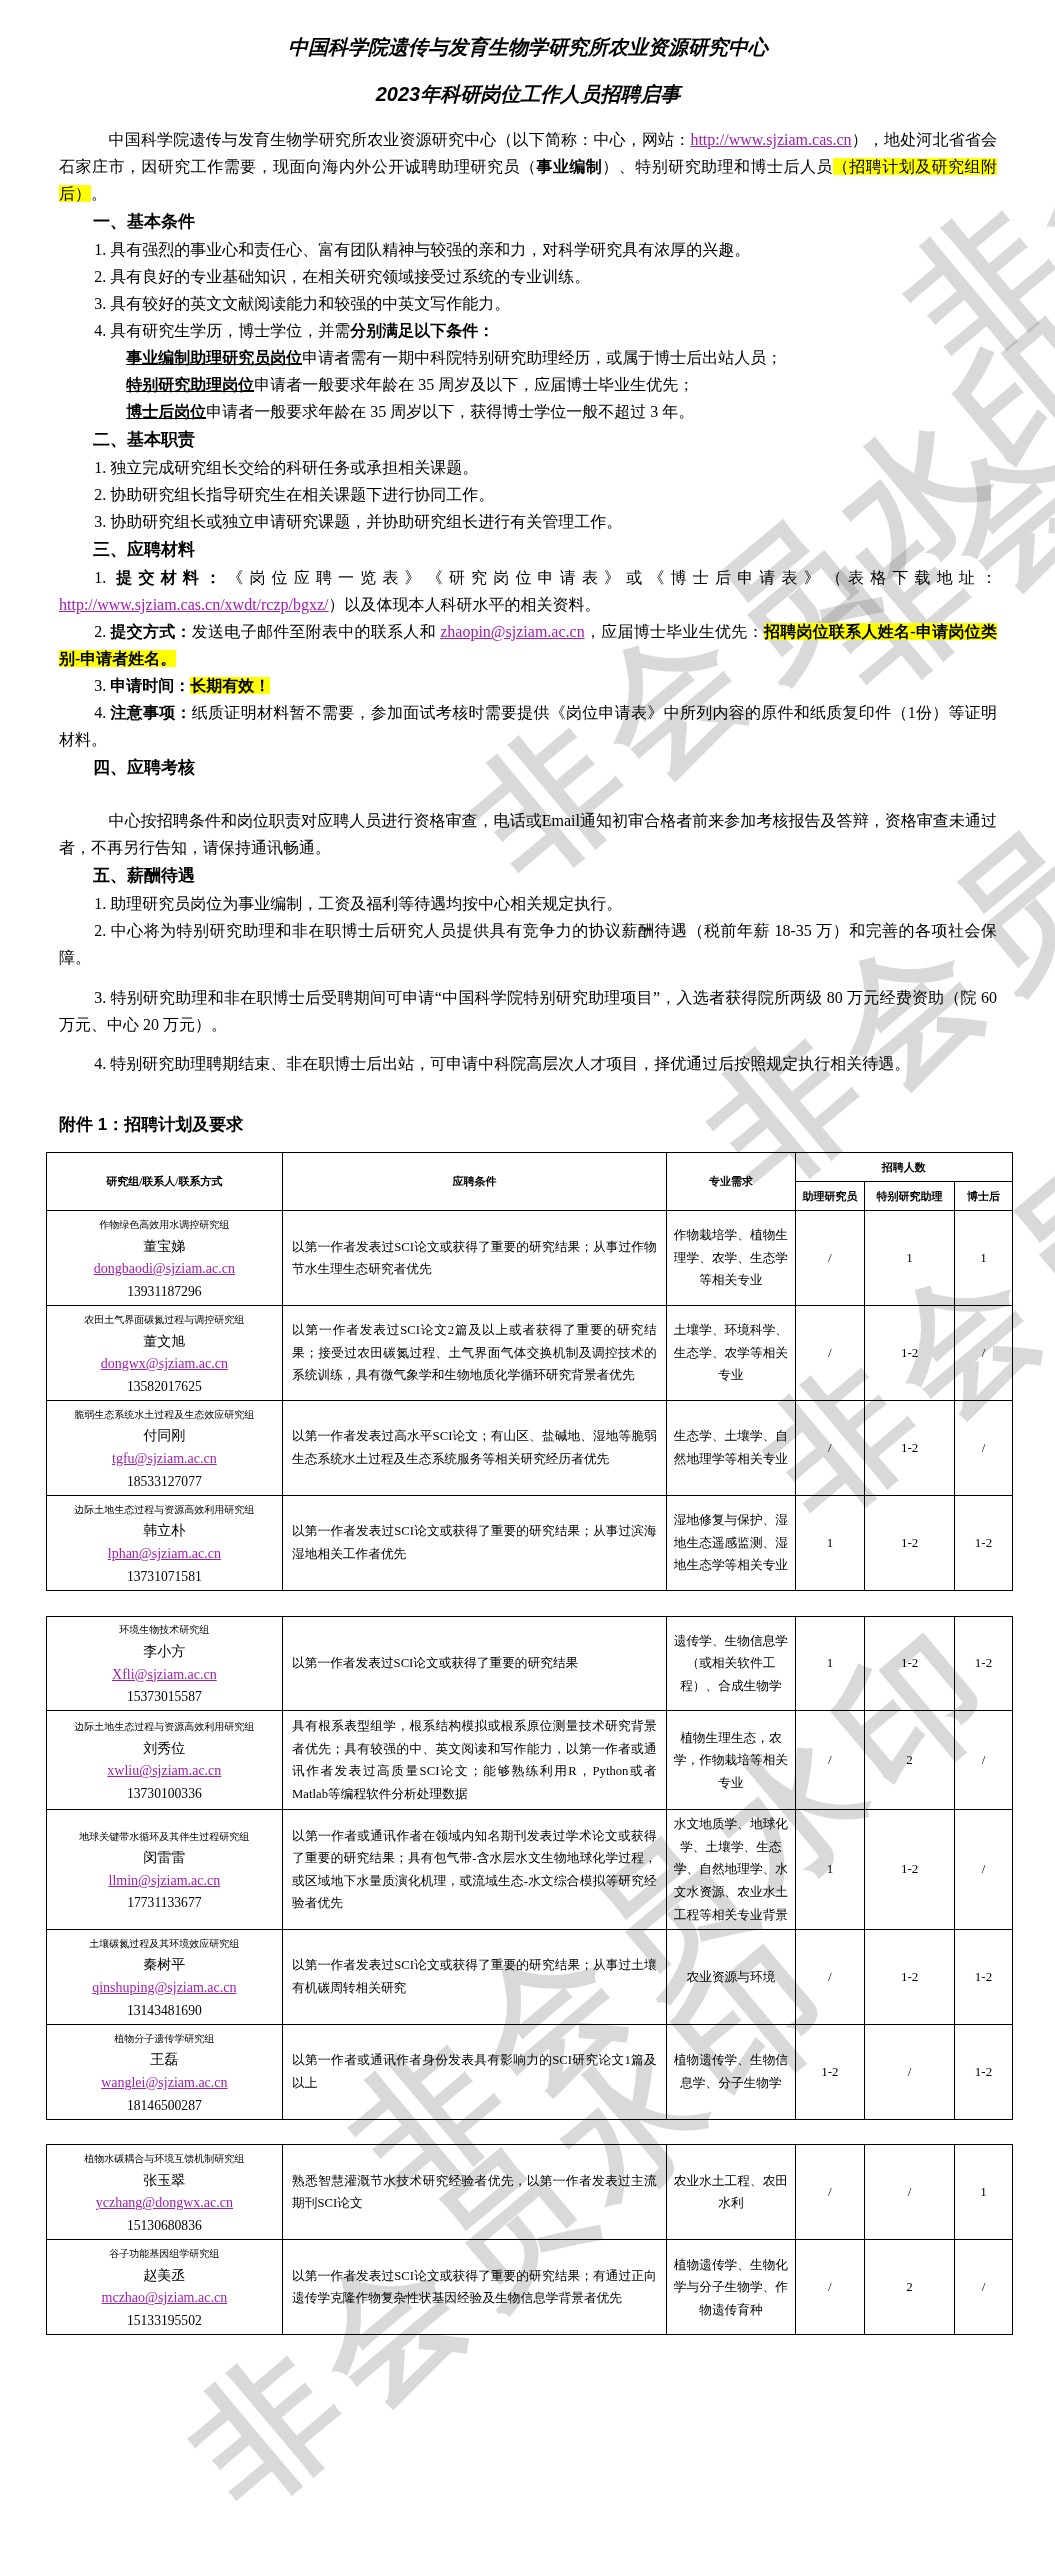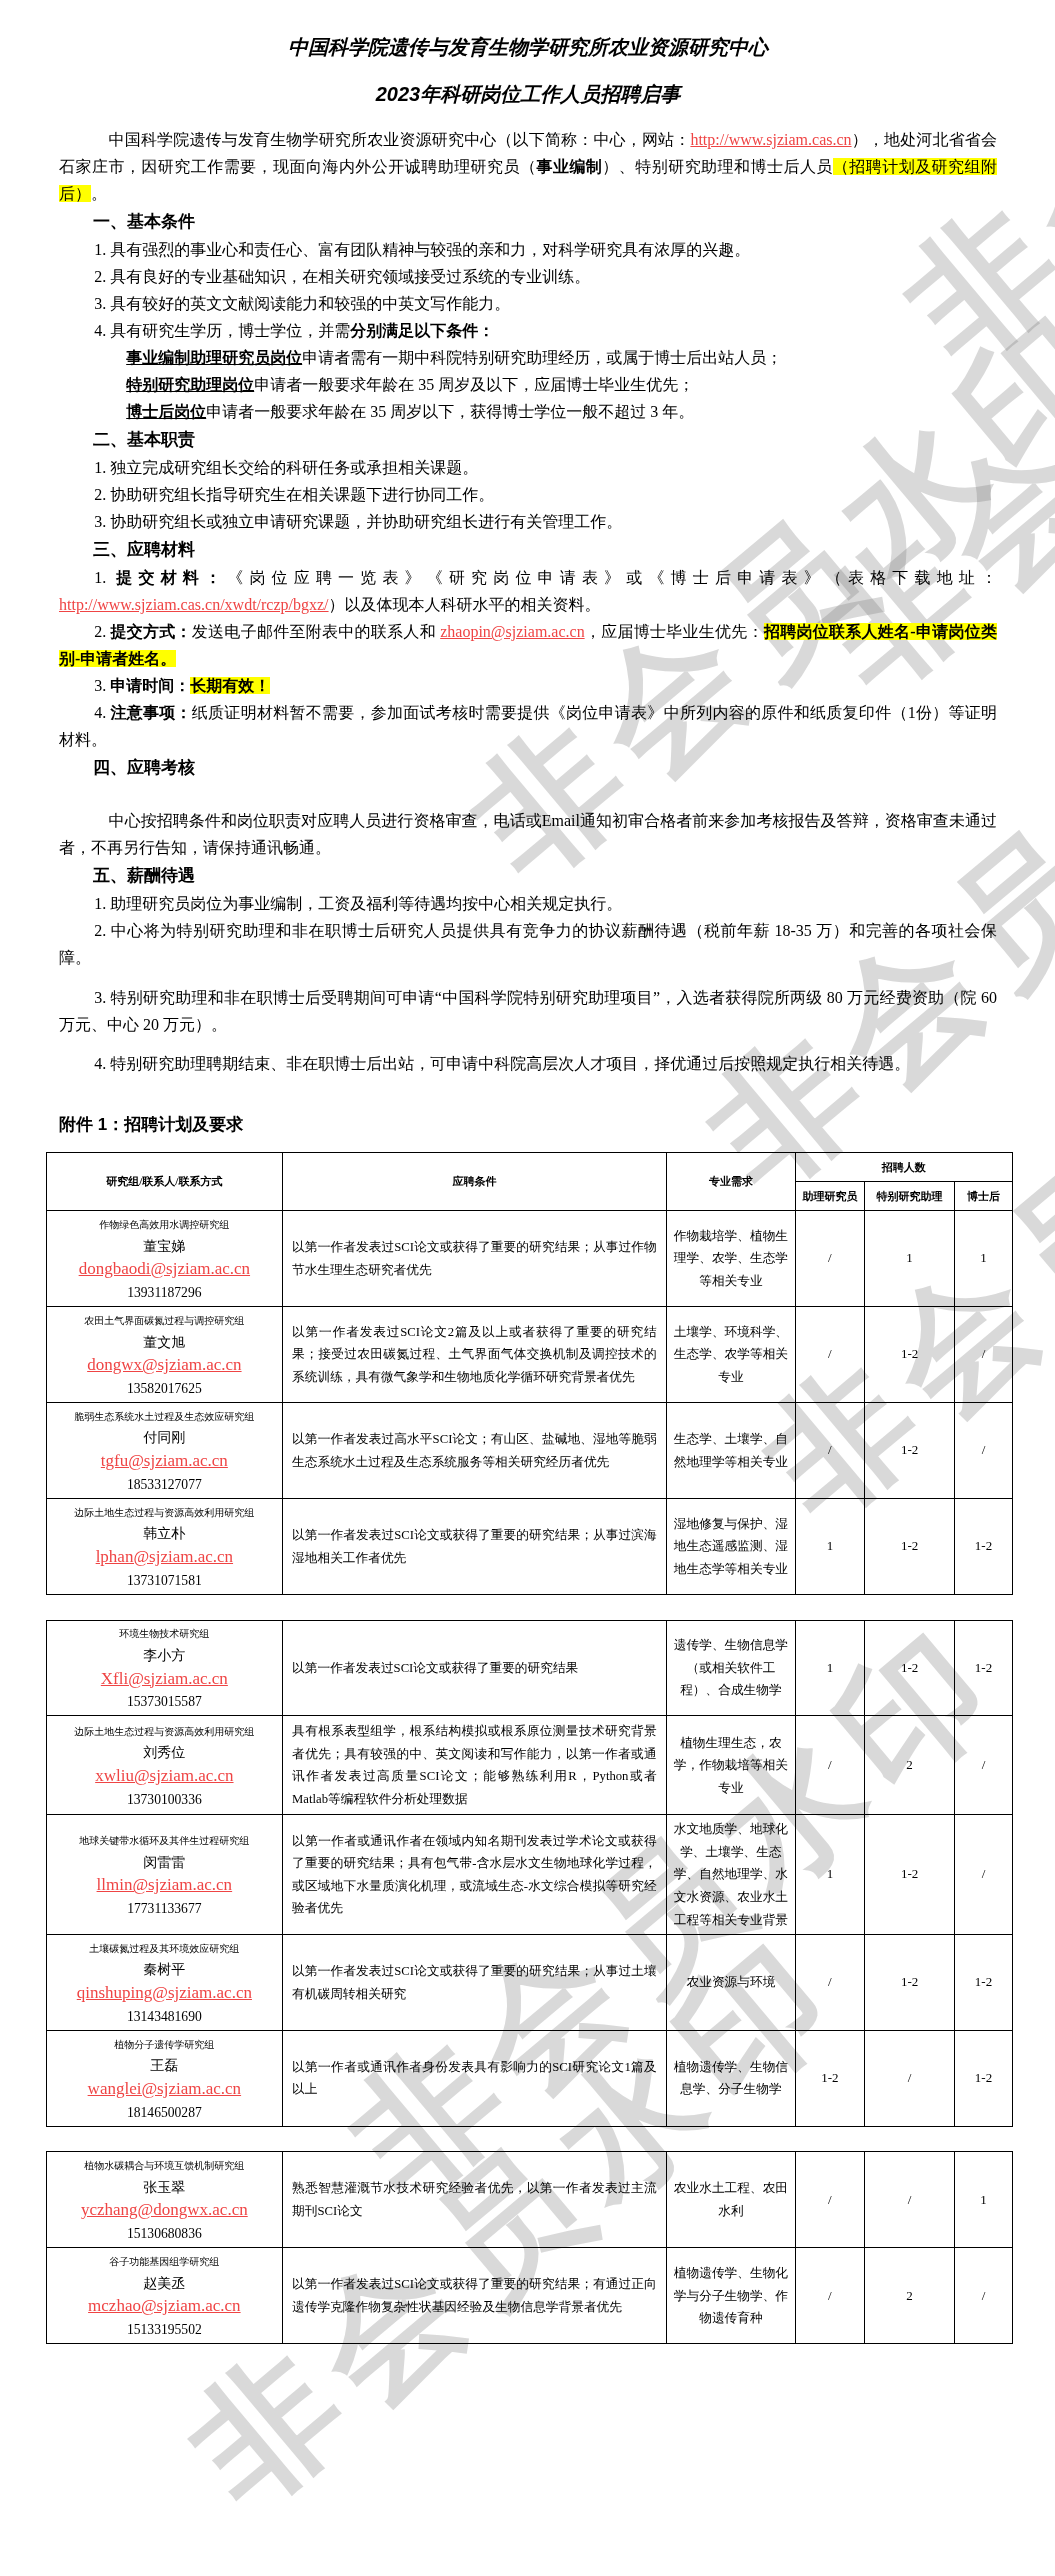--- a/index.html
+++ b/index.html
@@ -15,35 +15,35 @@
      font-size:20px;text-align:center;margin:0 0 17px 0;line-height:30px;font-style:italic;}
   p{margin:0;font-size:16px;line-height:27px;text-align:justify;}
   .ind{text-indent:3.1em;}
   .item{text-indent:2.2em;}
   .sub{text-indent:4.2em;}
   .sec{font-family:"Liberation Sans","DejaVu Sans",sans-serif;font-weight:bold;
        font-size:17px;line-height:29px;text-indent:2em;}
   .b{font-weight:bold;}
   .bu{font-weight:bold;text-decoration:underline;}
   .hl{background:#ffff00;}
-  .lnk{color:#ef4444;text-decoration:underline;cursor:pointer;}
+  .lnk{color:#a21caf;text-decoration:underline;cursor:pointer;}
   .gap{height:25.4px;}
   .gap-s{height:12.2px;}
   .attach{font-family:"Liberation Sans","DejaVu Sans",sans-serif;font-weight:bold;
           font-size:17px;margin:34px 0 13px 0;line-height:28px;}
   table{width:967px;margin-left:-13px;border-collapse:collapse;table-layout:fixed;
         background:transparent;}
   .tbl-wrap{margin-top:24.5px;}
   th,td{border:1.4px solid #000;text-align:center;vertical-align:middle;
         padding:2.8px 5.6px;font-size:12.7px;line-height:22.6px;word-break:break-word;}
   th{font-weight:bold;font-size:11px;}
   td.cond{text-align:justify;padding:3.8px 9.4px;}
   .grp{font-size:10px;line-height:21.6px;}
   .person{font-size:14px;line-height:22.6px;}
-  .email{font-size:17px;line-height:21.6px;}
+  .email{font-size:14px;line-height:21.6px;}
   .phone{font-size:13.6px;line-height:21.6px;}
   .num{font-size:13px;}
 </style>
 </head>
 <body>
 
 <div class="wm-layer">
   <div class="wm" style="left:837px;top:-19px;">非会员水印</div>
   <div class="wm" style="left:752px;top:310px;">非会员水印</div>
   <div class="wm" style="left:404px;top:498px;">非会员水印</div>

